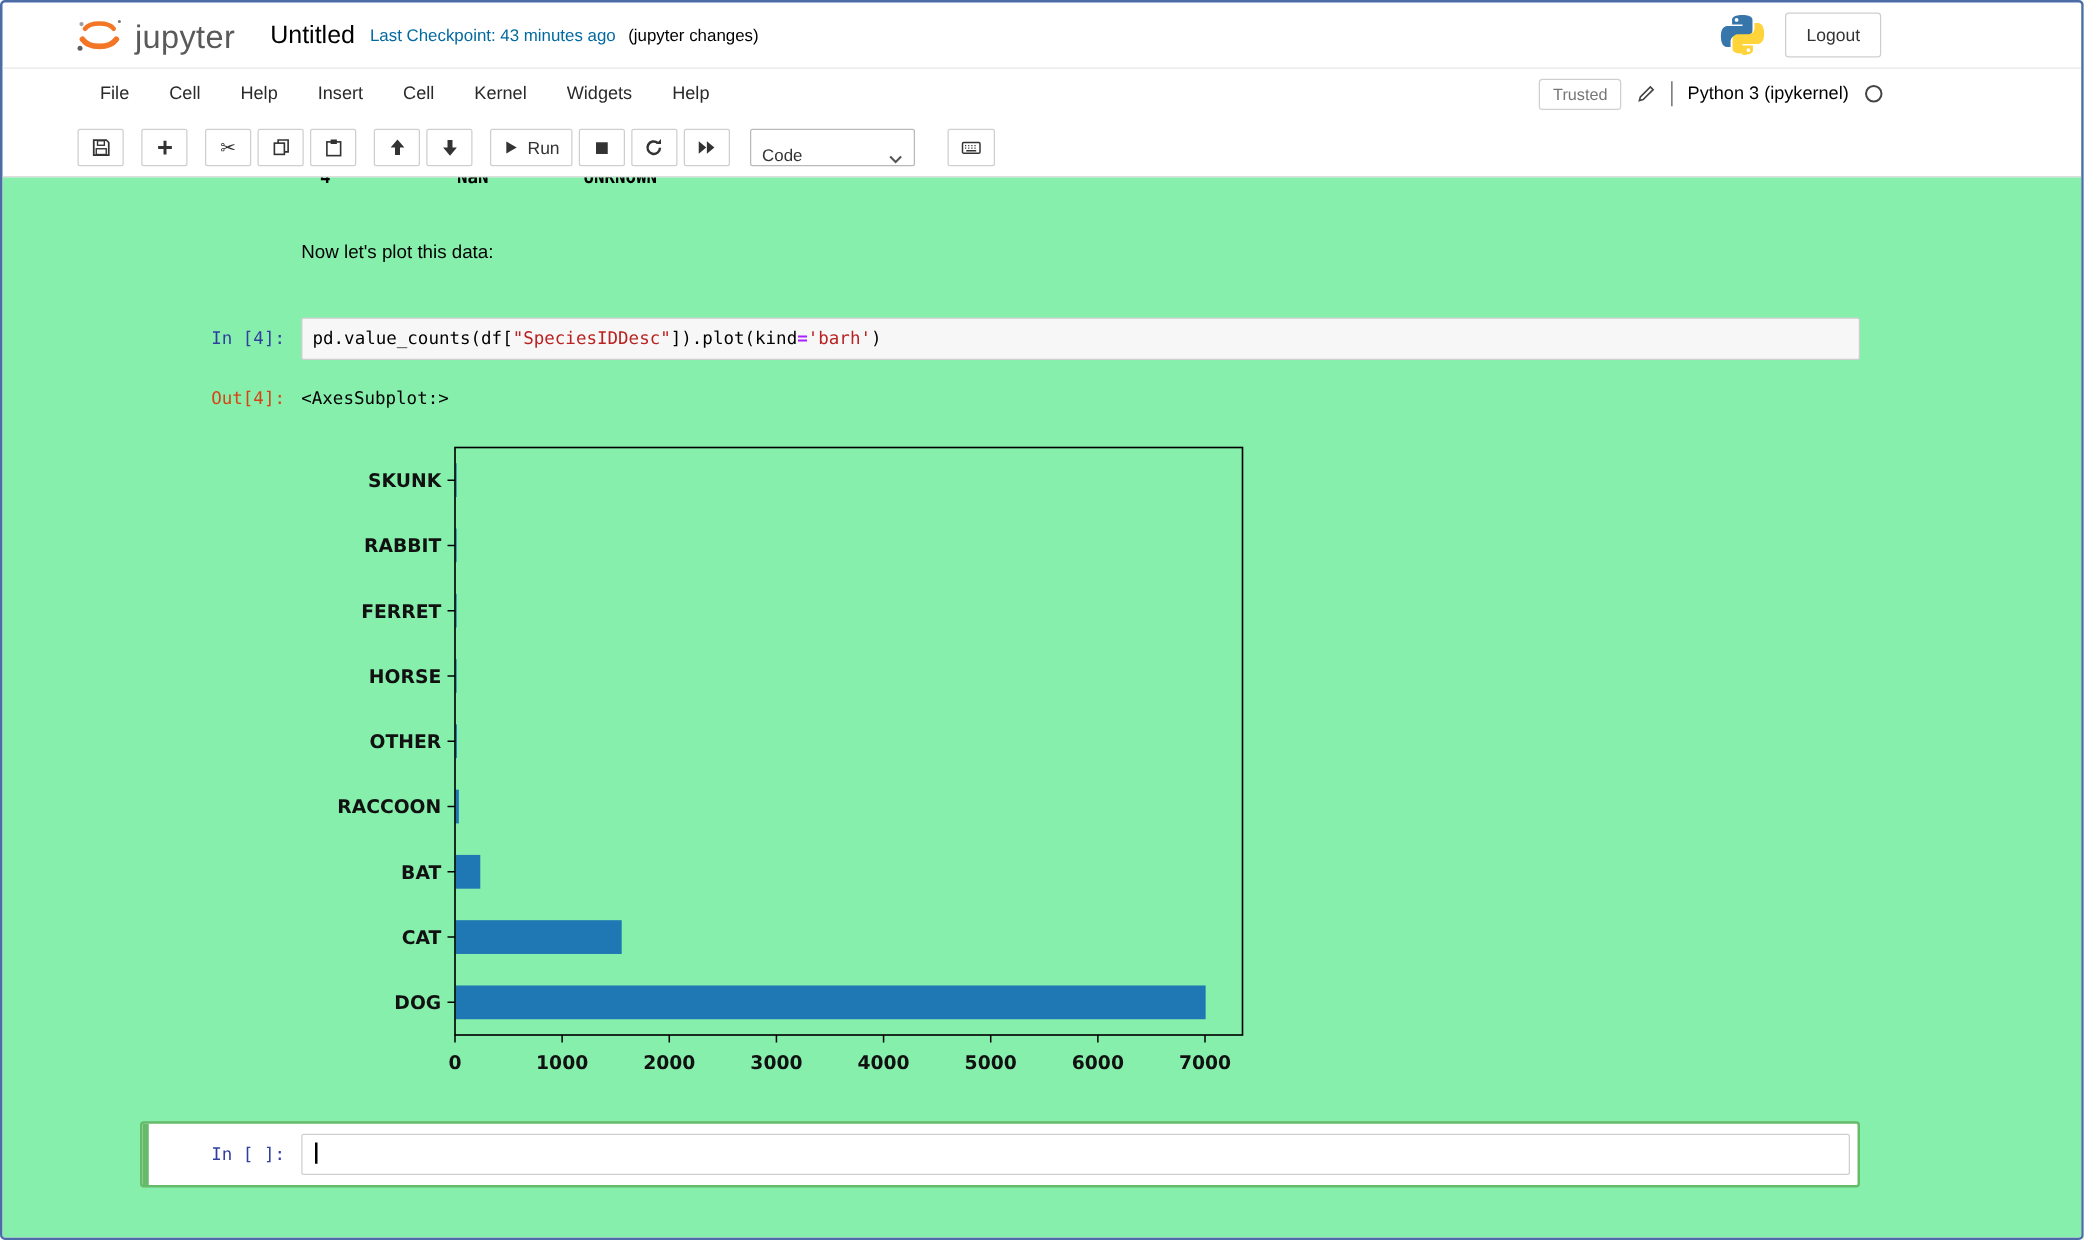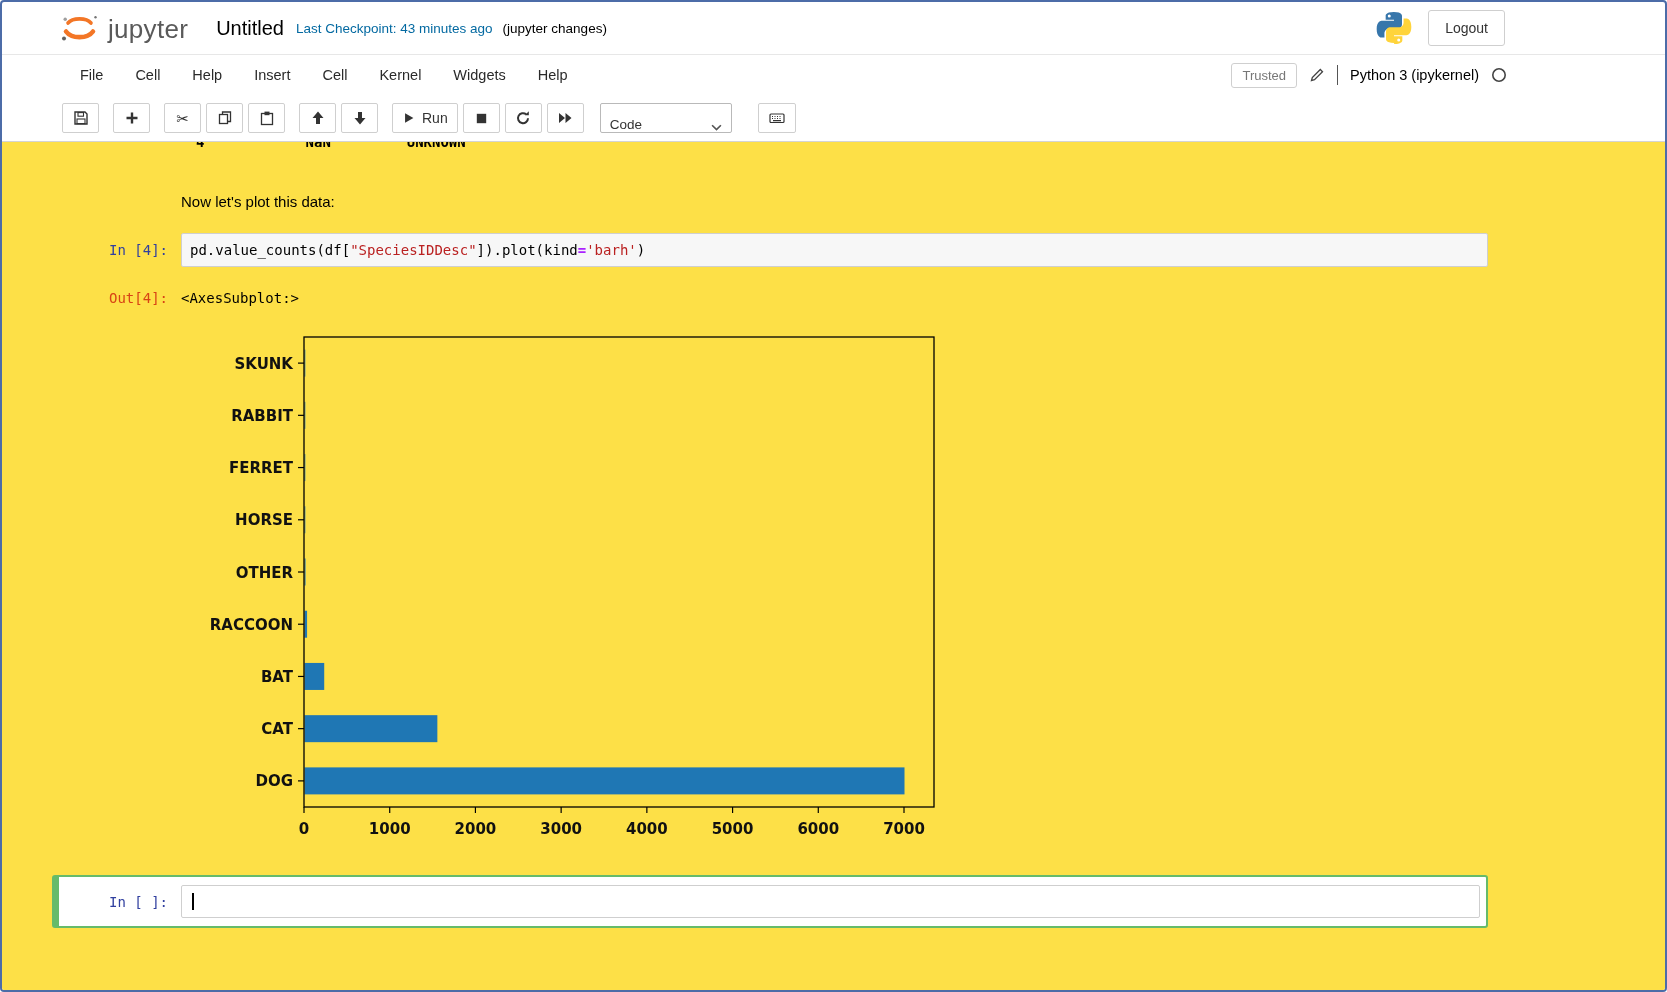--- a/index.html
+++ b/index.html
@@ -35,32 +35,32 @@
   .tb-btn{height:30px;min-width:37px;display:flex;align-items:center;justify-content:center;
     gap:6px;border:1px solid #cfcfcf;border-radius:2px;background:#fff;padding:0 9px;
     font-size:14px;color:#333;font-family:inherit;cursor:pointer;}
   .gap{margin-left:9px;}
   .glyph{font-size:15px;color:#333;line-height:1;}
   .cell-type{display:flex;align-items:flex-end;justify-content:space-between;width:132px;height:30px;
     border:1px solid #b9b9b9;border-radius:2px;background:#fff;padding:0 9px;margin-left:11px;
     font-size:13.5px;color:#333;cursor:pointer;}
   .kb{margin-left:21px;}
   
-  .notebook{height:848px;overflow:hidden;padding:0 177px 0 32px;background:#fde047;}
+  .notebook{height:848px;overflow:hidden;padding:0 177px 0 92px;background:#86efac;}
   .mono, pre{font-family:"DejaVu Sans Mono","Liberation Mono",monospace;}
   .clipped-row{height:11px;overflow:hidden;margin-left:162px;}
   .clipped-row pre{margin-top:-10px;font-size:14px;font-weight:600;color:#000;line-height:20px;}
   .row{display:flex;}
   .prompt-col{width:147px;flex:0 0 147px;text-align:right;padding-right:13px;padding-top:7px;
     font-family:"DejaVu Sans Mono","Liberation Mono",monospace;font-size:14px;line-height:20px;}
   .prompt-in{color:var(--in,#303F9F);}
   .prompt-out{color:var(--out,#D84315);}
   .md-cell{margin-top:34px;}
   .md-text{font-size:15px;color:#000;padding-top:6px;}
-  .code-cell{margin-top:23px;}
+  .code-cell{margin-top:44px;}
   .input-box{flex:1;border:1px solid #cfcfcf;border-radius:2px;background:#f7f7f7;
     padding:6px 8px;cursor:text;}
   .input-box pre{font-size:14px;line-height:1.45;color:#000;}
   .tk-plain{color:#000;}
   .tk-str{color:var(--str,#BA2121);}
   .tk-op{color:var(--op,#AA22FF);font-weight:bold;}
   .out-row{margin-top:14px;}
   .out-row pre{font-size:14px;line-height:1.45;color:#000;padding-top:7px;}
   .chart-row{margin-top:20px;}
   #chart{margin-left:24px;}

